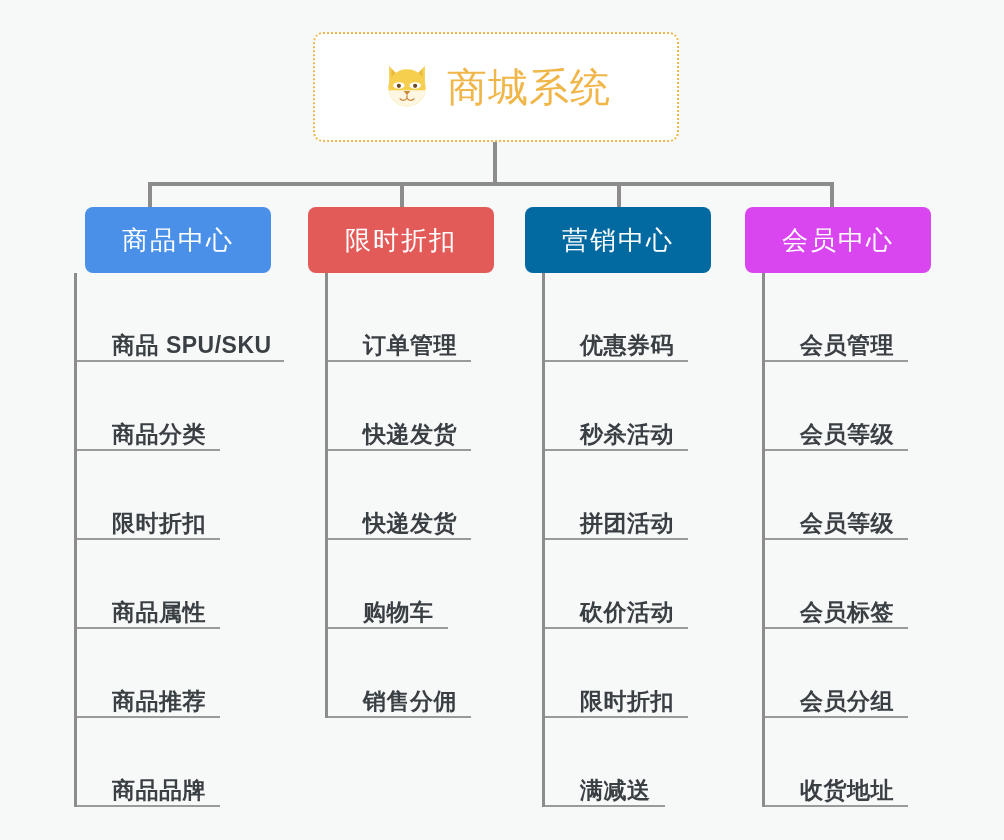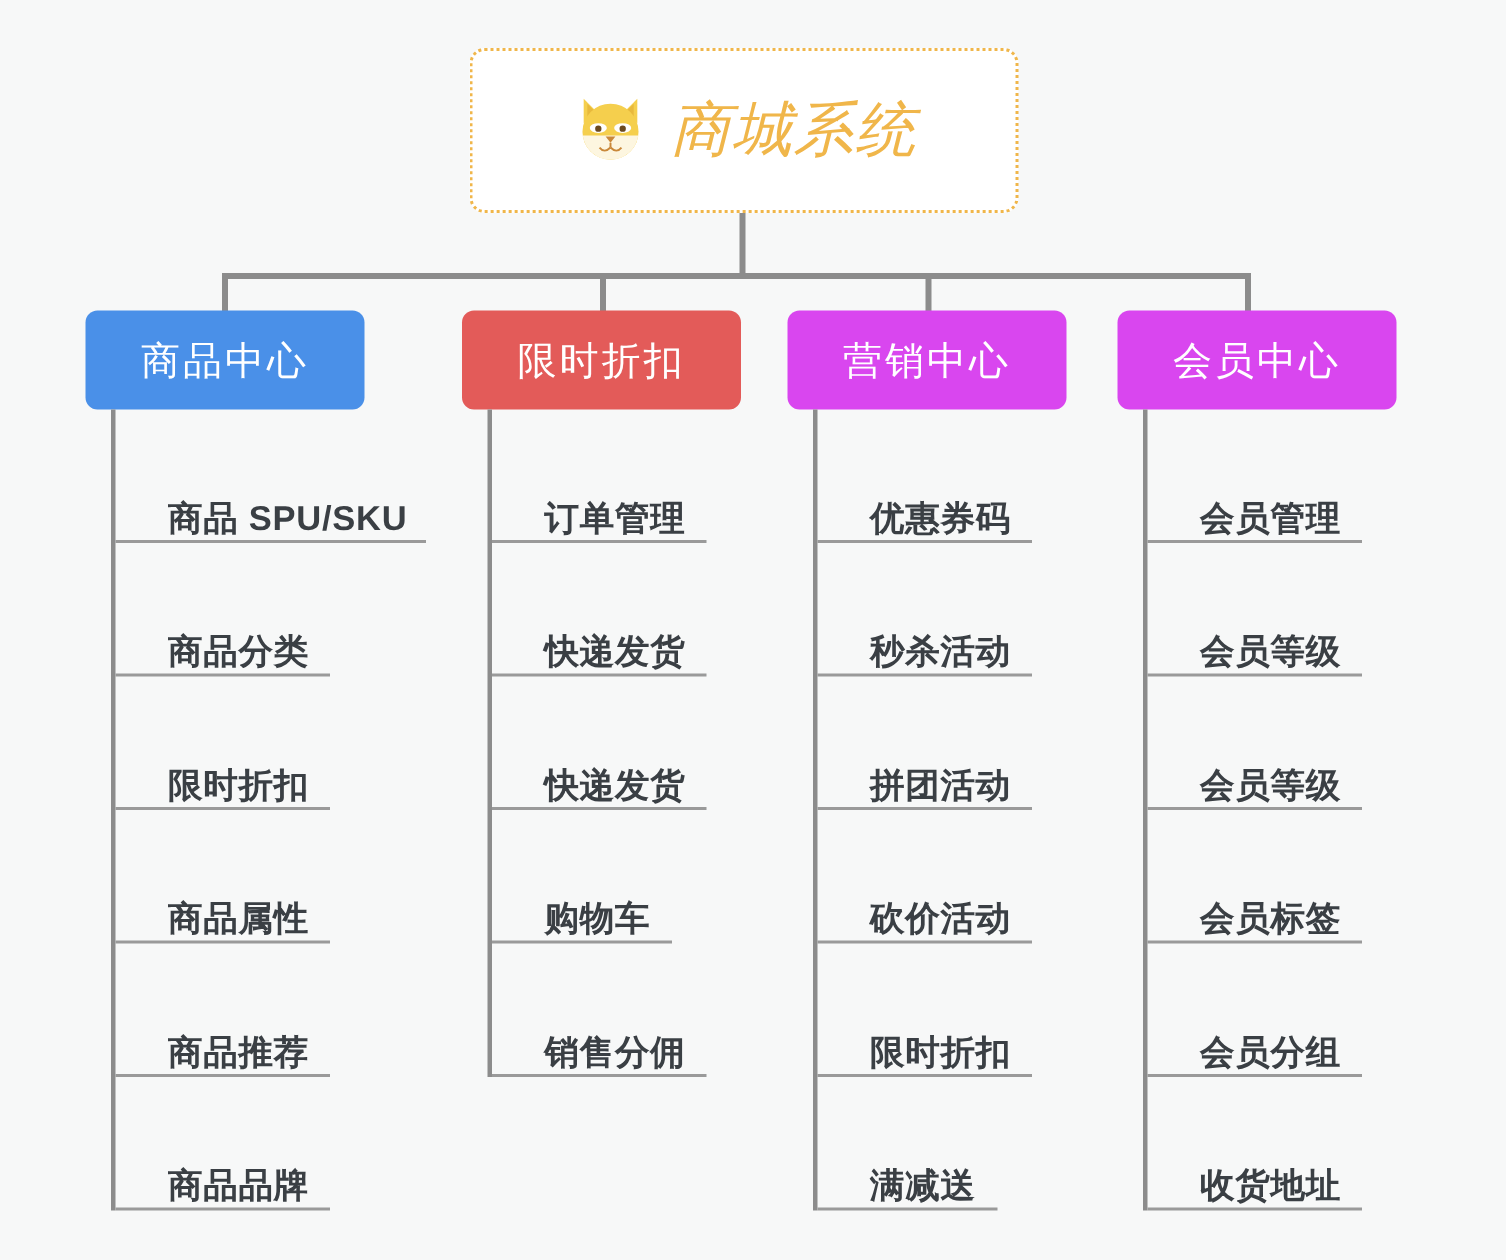--- a/index.html
+++ b/index.html
@@ -43,21 +43,20 @@
     height: 52px;
     display: block;
     flex: 0 0 auto;
   }
   .root-title {
     font-size: 40px;
     line-height: 1;
     color: #f0b64a;
     letter-spacing: 1px;
     white-space: nowrap;
-    font-style: italic;
   }
 
   
   .conn {
     position: absolute;
     background: #8c8c8c;
   }
   .conn-stem {
     left: 493px;
     top: 142px;
@@ -95,21 +94,21 @@
     border-radius: 8px;
     display: flex;
     align-items: center;
     justify-content: center;
     color: #ffffff;
     font-size: 26px;
     letter-spacing: 2px;
     white-space: nowrap;
     box-sizing: border-box;
   }
-  .col-0 .cat-box { width: 186px; }
+  .col-0 .cat-box { width: 186px; margin-left: 28px; }
   .col-1 .cat-box { width: 186px; }
   .col-2 .cat-box { width: 186px; }
   .col-3 .cat-box { width: 186px; }
 
   
   .items {
     position: relative;
     margin-left: 17px;
     border-left: 3px solid #8c8c8c;
     padding-top: 0;
@@ -226,21 +225,21 @@
         <span class="item-rule" style="width: 120px;"></span>
       </div>
       <div class="item">
         <span class="item-label">销售分佣</span>
         <span class="item-rule" style="width: 143px;"></span>
       </div>
     </div>
   </div>
 
   <div class="column col-2">
-    <div class="cat-box" style="background: #d946ef;">
+    <div class="cat-box" style="background: #0369a1;">
       <span>营销中心</span>
     </div>
     <div class="items">
       <div class="item">
         <span class="item-label">优惠券码</span>
         <span class="item-rule" style="width: 143px;"></span>
       </div>
       <div class="item">
         <span class="item-label">秒杀活动</span>
         <span class="item-rule" style="width: 143px;"></span>

